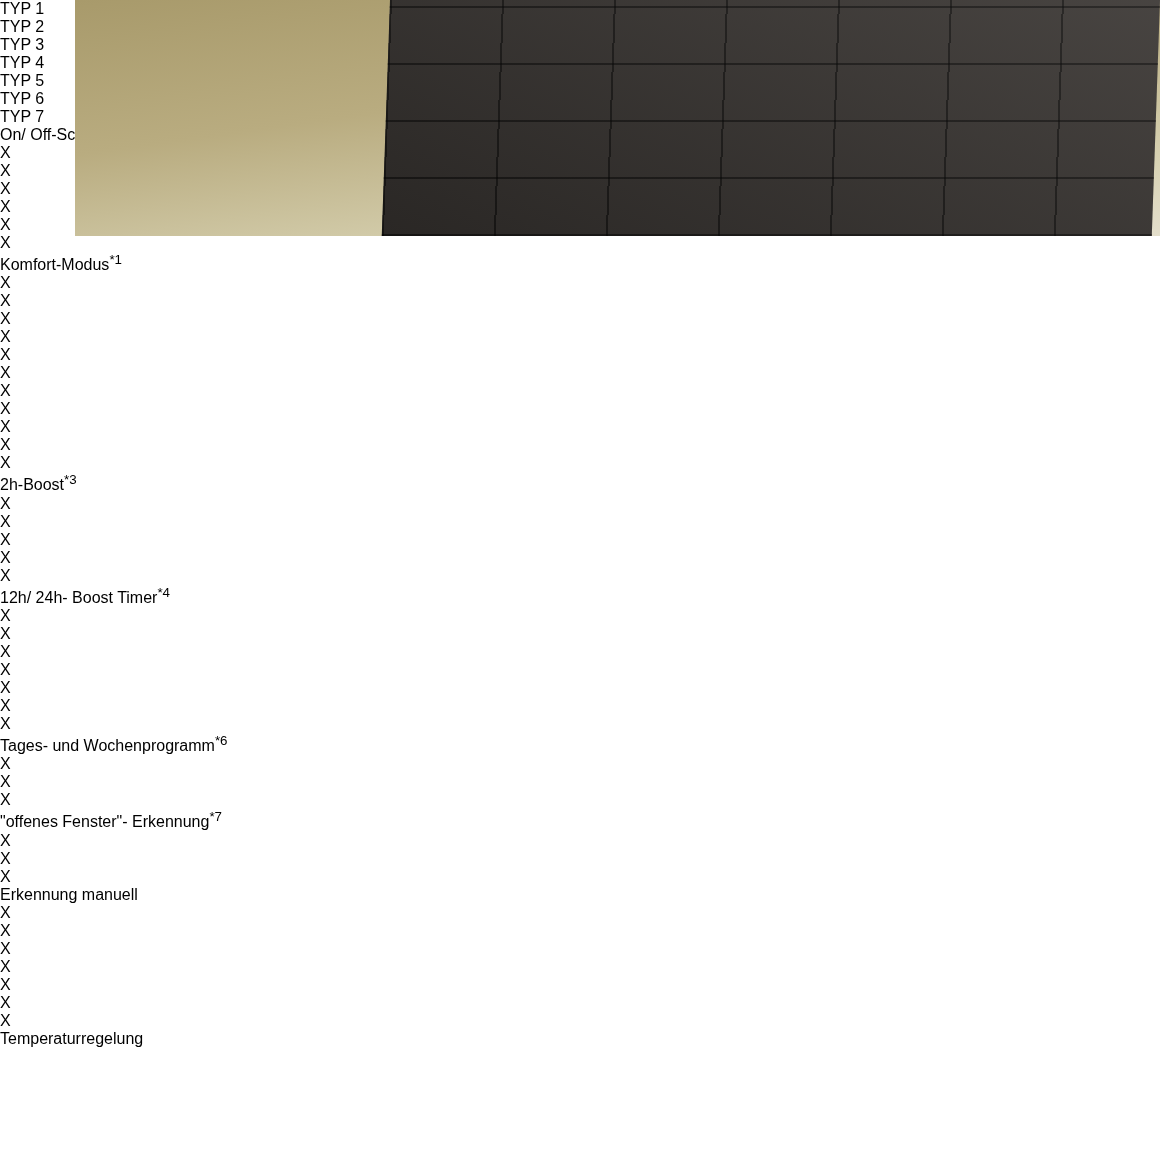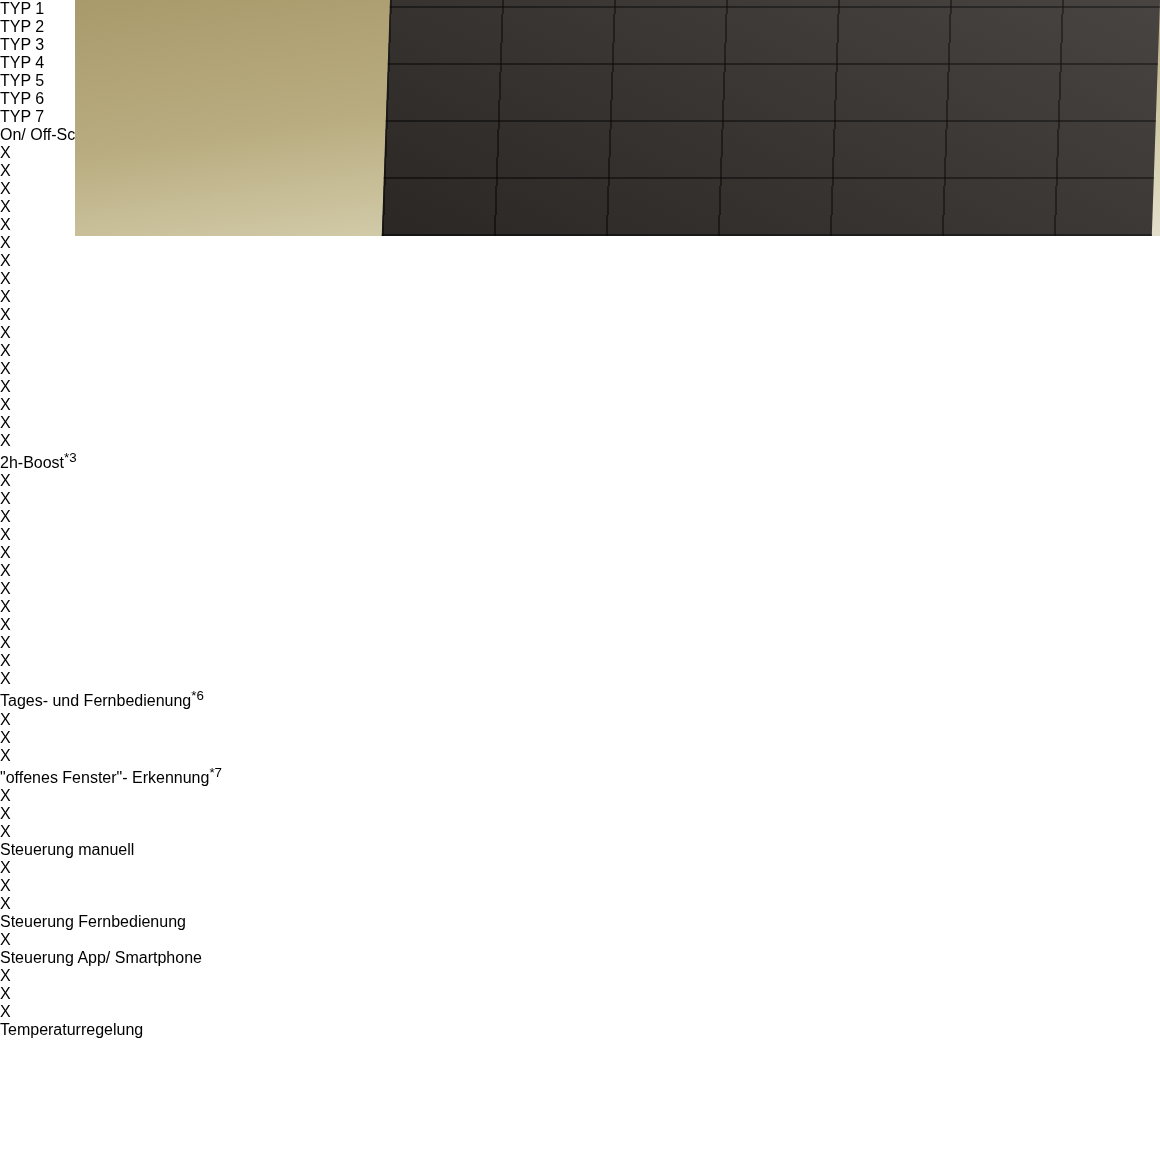--- a/index.html
+++ b/index.html
@@ -184,20 +184,21 @@
           <div class="flabel"><span>On/ Off-Schalter</span></div>
           <div class="fcell"></div>
           <div class="fcell">X</div>
           <div class="fcell">X</div>
           <div class="fcell">X</div>
           <div class="fcell">X</div>
           <div class="fcell">X</div>
           <div class="fcell">X</div>
         </div>
         <div class="trow grid">
+          <div class="flabel"><span>Komfort-Modus</span><sup>*1</sup></div>
           <div class="fcell"></div>
           <div class="fcell"></div>
           <div class="fcell">X</div>
           <div class="fcell">X</div>
           <div class="fcell">X</div>
           <div class="fcell">X</div>
           <div class="fcell">X</div>
         </div>
         <div class="trow grid">
           <div class="fcell"></div>
@@ -221,79 +222,78 @@
           <div class="flabel"><span>2h-Boost</span><sup>*3</sup></div>
           <div class="fcell"></div>
           <div class="fcell"></div>
           <div class="fcell">X</div>
           <div class="fcell">X</div>
           <div class="fcell">X</div>
           <div class="fcell">X</div>
           <div class="fcell">X</div>
         </div>
         <div class="trow grid">
-          <div class="fcell"></div>
-          <div class="fcell"></div>
-          <div class="fcell">X</div>
-          <div class="fcell"></div>
-          <div class="fcell">X</div>
-          <div class="fcell"></div>
-          <div class="fcell"></div>
-        </div>
-        <div class="trow grid">
-          <div class="fcell"></div>
-          <div class="fcell"></div>
-          <div class="fcell">X</div>
-          <div class="fcell">X</div>
-          <div class="fcell">X</div>
-          <div class="fcell">X</div>
-          <div class="fcell">X</div>
-        </div>
-        <div class="trow grid">
-          <div class="flabel"><span>Tages- und Fernbedienung</span><sup>*6</sup></div>
+          <div class="flabel"><span>12h/ 24h- Boost Timer</span><sup>*4</sup></div>
+          <div class="fcell"></div>
+          <div class="fcell"></div>
+          <div class="fcell">X</div>
+          <div class="fcell"></div>
+          <div class="fcell">X</div>
+          <div class="fcell"></div>
+          <div class="fcell"></div>
+        </div>
+        <div class="trow grid">
+          <div class="fcell"></div>
+          <div class="fcell"></div>
+          <div class="fcell">X</div>
+          <div class="fcell">X</div>
+          <div class="fcell">X</div>
+          <div class="fcell">X</div>
+          <div class="fcell">X</div>
+        </div>
+        <div class="trow grid">
+          <div class="flabel"><span>Tages- und Wochenprogramm</span><sup>*6</sup></div>
           <div class="fcell"></div>
           <div class="fcell"></div>
           <div class="fcell"></div>
           <div class="fcell">X</div>
           <div class="fcell"></div>
           <div class="fcell">X</div>
           <div class="fcell">X</div>
         </div>
         <div class="trow grid">
           <div class="flabel"><span>"offenes Fenster"- Erkennung</span><sup>*7</sup></div>
           <div class="fcell"></div>
           <div class="fcell"></div>
           <div class="fcell"></div>
           <div class="fcell">X</div>
           <div class="fcell"></div>
           <div class="fcell">X</div>
           <div class="fcell">X</div>
         </div>
         <div class="trow grid">
-          <div class="flabel"><span>Steuerung manuell</span></div>
-          <div class="fcell"></div>
-          <div class="fcell"></div>
-          <div class="fcell">X</div>
-          <div class="fcell"></div>
-          <div class="fcell">X</div>
-          <div class="fcell">X</div>
-          <div class="fcell"></div>
-        </div>
-        <div class="trow grid">
-          <div class="flabel"><span>Steuerung Fernbedienung</span></div>
-          <div class="fcell"></div>
-          <div class="fcell"></div>
-          <div class="fcell"></div>
-          <div class="fcell">X</div>
-          <div class="fcell"></div>
-          <div class="fcell"></div>
-          <div class="fcell"></div>
-        </div>
-        <div class="trow grid">
-          <div class="flabel"><span>Steuerung App/ Smartphone</span></div>
+          <div class="flabel"><span>Erkennung manuell</span></div>
+          <div class="fcell"></div>
+          <div class="fcell"></div>
+          <div class="fcell">X</div>
+          <div class="fcell"></div>
+          <div class="fcell">X</div>
+          <div class="fcell">X</div>
+          <div class="fcell"></div>
+        </div>
+        <div class="trow grid">
+          <div class="fcell"></div>
+          <div class="fcell"></div>
+          <div class="fcell"></div>
+          <div class="fcell">X</div>
+          <div class="fcell"></div>
+          <div class="fcell"></div>
+          <div class="fcell"></div>
+        </div>
+        <div class="trow grid">
           <div class="fcell"></div>
           <div class="fcell"></div>
           <div class="fcell"></div>
           <div class="fcell"></div>
           <div class="fcell"></div>
           <div class="fcell"></div>
           <div class="fcell">X</div>
         </div>
         <div class="trow grid">
           <div class="fcell"></div>

